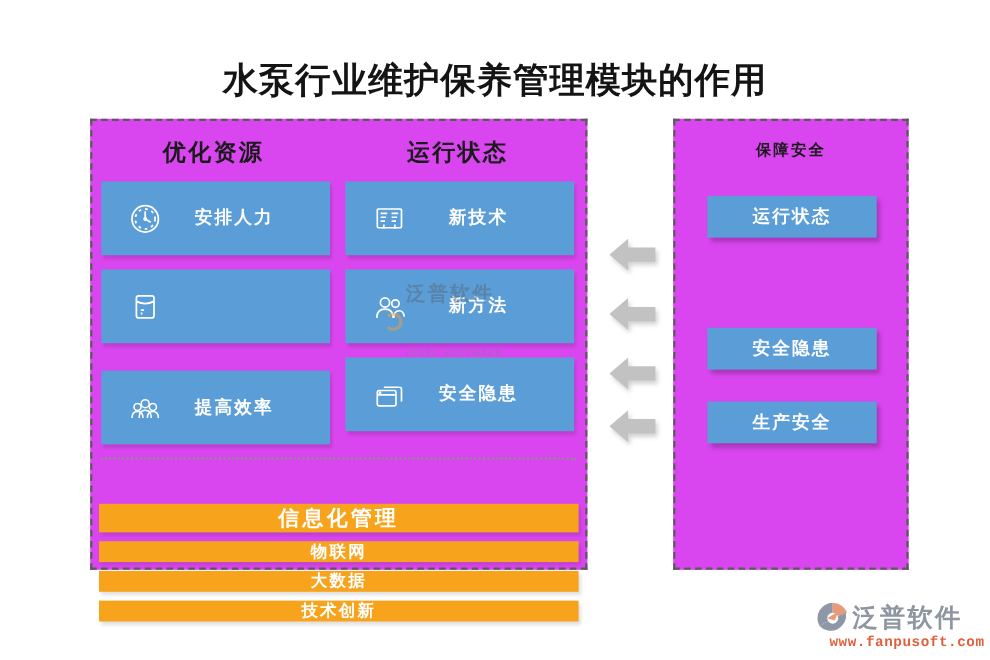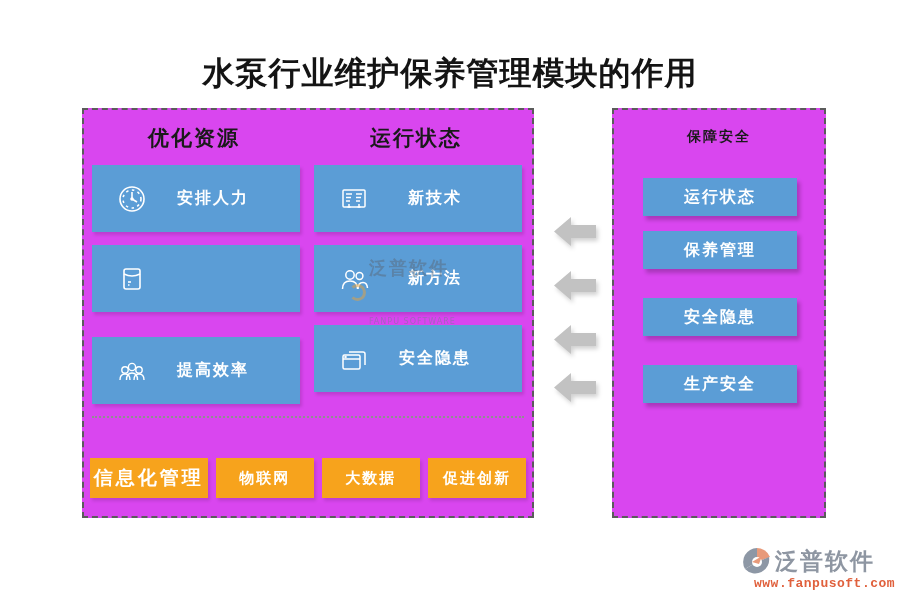--- a/index.html
+++ b/index.html
@@ -71,21 +71,21 @@
   .c1r2 { left: 230px; top: 215px; }
 
   .divider {
     position: absolute;
     left: 8px; right: 8px; top: 306px;
     border-top: 2px dotted #8f8f8f;
   }
   .tag-row {
     position: absolute;
     left: 6px; top: 348px; width: 436px; height: 40px;
-    display: flex; gap: 8px;
+    display: flex; gap: 8px; flex-direction: column;
   }
   .tag {
     flex: 1;
     background: #f7a31c;
     color: #ffffff;
     display: flex; align-items: center; justify-content: center;
     font-weight: bold;
     font-size: 15px;
     letter-spacing: 2px;
     box-shadow: 2px 3px 3px rgba(0,0,0,0.12);
@@ -251,41 +251,40 @@
     </svg>
     <span class="lbl">安全隐患</span>
   </div>
 
   <div class="divider"></div>
 
   <div class="tag-row">
     <div class="tag first">信息化管理</div>
     <div class="tag">物联网</div>
     <div class="tag">大数据</div>
-    <div class="tag">促进创新</div>
+    <div class="tag">技术创新</div>
   </div>
 </div>
 
 <svg class="arrow a0" viewBox="0 0 42 31">
     <polygon points="0,15.5 17,1 17,9 42,9 42,22 17,22 17,30" fill="#c2c2c2"></polygon>
   </svg>
 <svg class="arrow a1" viewBox="0 0 42 31">
     <polygon points="0,15.5 17,1 17,9 42,9 42,22 17,22 17,30" fill="#c2c2c2"></polygon>
   </svg>
 <svg class="arrow a2" viewBox="0 0 42 31">
     <polygon points="0,15.5 17,1 17,9 42,9 42,22 17,22 17,30" fill="#c2c2c2"></polygon>
   </svg>
 <svg class="arrow a3" viewBox="0 0 42 31">
     <polygon points="0,15.5 17,1 17,9 42,9 42,22 17,22 17,30" fill="#c2c2c2"></polygon>
   </svg>
 
 <div class="panel panel-right">
   <div class="rp-header">保障安全</div>
   <div class="rbtn r0">运行状态</div>
-  <div class="rbtn r1">保养管理</div>
   <div class="rbtn r2">安全隐患</div>
   <div class="rbtn r3">生产安全</div>
 </div>
 
 <div class="watermark">
   <div class="wm-mark"></div>
   <div>
     <div class="wm-txt">泛普软件</div>
     <div class="wm-sub">FANPU SOFTWARE</div>
   </div>

